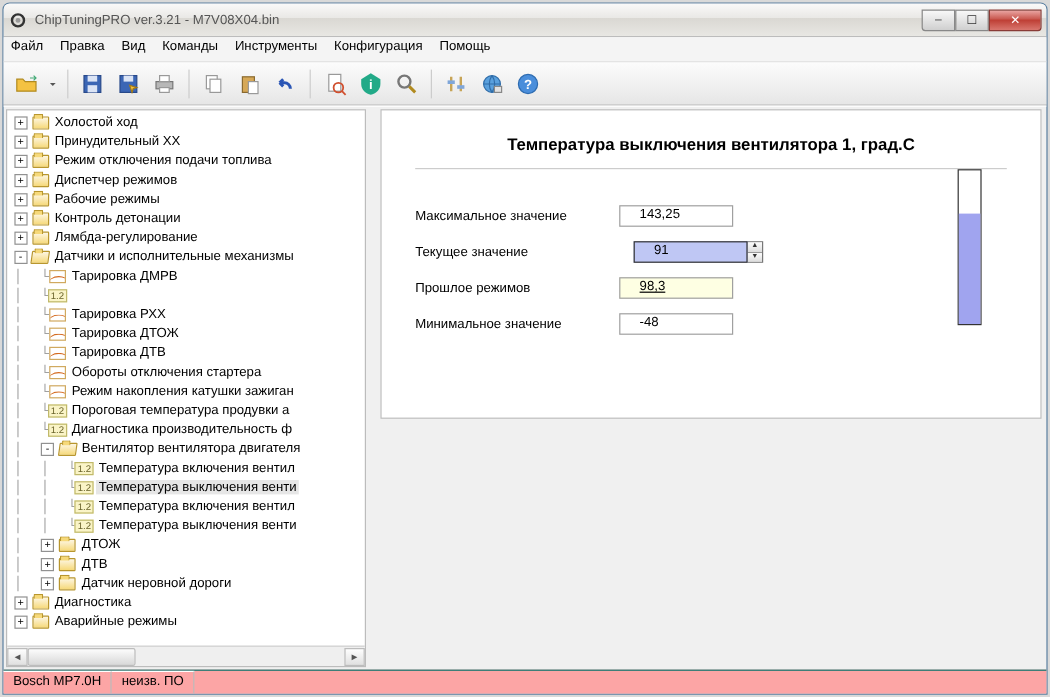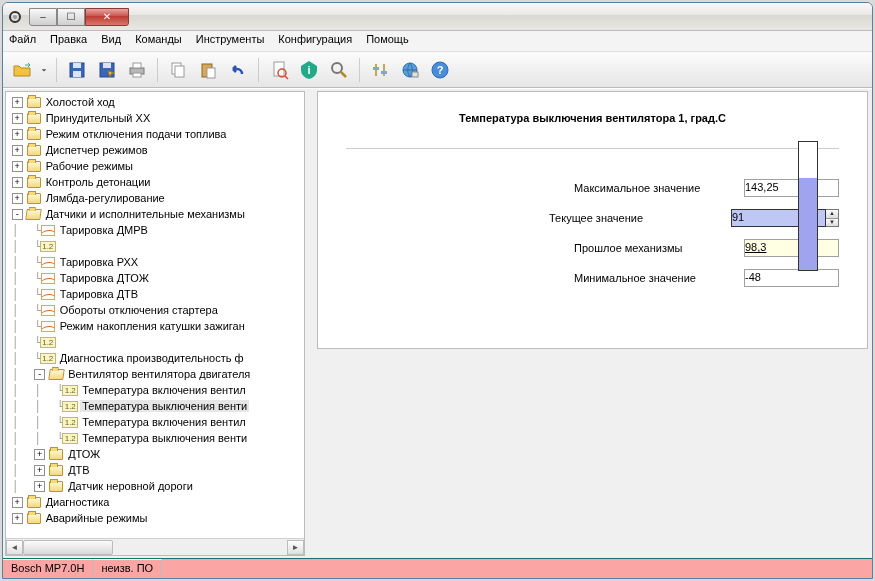--- a/index.html
+++ b/index.html
@@ -33,25 +33,25 @@
   .leaf-wave::after { content:''; position:absolute; left:-2px; top:4px; width:18px; height:6px; border-top:1.5px solid #d46a1f; border-radius: 50% 50% 0 0 / 100% 100% 0 0;}
   .leaf-12 { width: 36px; height: 11px; background: #faf4c7; border: 1px solid #c0b96b; font-size:8px; line-height:10px; text-align:center; color:#6a642c; overflow:hidden;}
   .node span.label { padding: 0 2px; }
   .node.sel span.label { background: #e6e6e6; }
   .hscroll { height: 17px; background: #efefef; border-top: 1px solid #d0d0d0; display:flex; align-items:center; }
   .hscroll .arr { width:17px; height:15px; background: linear-gradient(#fefefe,#e0e0e0); border:1px solid #bcbcbc; text-align:center; font-size:8px; line-height:13px; color:#555;}
   .hscroll .track { flex:1; background:#f0f0f0;}
   .hscroll .thumb { width: 90px; height: 15px; background: linear-gradient(#fcfcfc,#d8d8d8); border:1px solid #bcbcbc; border-radius:2px;}
   .panel-wrap { flex: 1; margin: 2px 4px 2px 12px; position: relative; }
   .panel { background: #fff; border: 1px solid #bcbcbc; padding: 20px 28px; height: 258px; }
-  .panel h3 { font-weight: bold; font-size: 11px; text-align: center; margin-bottom: 24px;}
+  .panel h3 { font-weight: bold; font-size: 14px; text-align: center; margin-bottom: 12px;}
   .panel hr { border: none; border-top: 1px solid #ccc; margin-bottom: 30px; }
-  .prow { display: flex; align-items: center; margin-bottom: 12px; justify-content: flex-end; }
+  .prow { display: flex; align-items: center; margin-bottom: 12px; }
   .prow .plabel { width: 170px; }
-  .pval { width: 95px; height: 18px; border: 1px solid #a0a0a0; padding: 1px 0; background:#fff;}
+  .pval { width: 95px; height: 18px; border: 1px solid #a0a0a0; padding: 1px 16px; background:#fff;}
   .pval.ro { background: #fff; }
   .pval.past { background: #feffe3; text-decoration: underline; }
   .pval.cur { background: #bfc7f4; border: 1px solid #333; position: relative; margin-left: 12px;}
   .spin { display: inline-flex; flex-direction: column; width: 14px; height: 18px; border:1px solid #777; margin-left:-1px; vertical-align:top;}
   .spin div { flex:1; background: linear-gradient(#fbfbfb,#ddd); text-align:center; font-size:6px; line-height:7px; color:#333;}
   .spin div:first-child { border-bottom:1px solid #999;}
   .gauge { position: absolute; right: 50px; top: 50px; width: 20px; height: 130px; border: 1px solid #333; background: #fff; display: flex; flex-direction: column-reverse;}
   .gauge .fill { background: #a0a4ef; width: 100%; height: 72%; }
   .statusbar { height: 20px; background: #fca5a5; border-top: 1px solid #0f766e; display: flex; align-items: stretch; }
   .sb-item { border-right: 1px solid #bbb; border-top:1px solid #fff; padding: 2px 8px; }
@@ -60,20 +60,21 @@
 <body>
 
 <div class="window">
   <div class="titlebar">
     <span class="icon">
       <svg viewBox="0 0 16 16">
           <path fill="#333" d="M2 8a6 6 0 1112 0A6 6 0 012 8zm6-4a4 4 0 100 8 4 4 0 000-8z"></path>
           <circle cx="8" cy="8" r="2" fill="#999"></circle>
         </svg>
     </span>
+    <span class="title">ChipTuningPRO ver.3.21 - M7V08X04.bin</span>
     <div class="winbtns">
       <div class="winbtn min">–</div>
       <div class="winbtn">☐</div>
       <div class="winbtn close">✕</div>
     </div>
   </div>
 
   <div class="menubar">
     <span>Файл</span>
     <span>Правка</span>
@@ -308,20 +309,21 @@
             </span>
             <span class="label">Режим накопления катушки зажиган</span>
           </div>
           <div class="node">
             <span class="dots">&nbsp;</span>
             <span class="dots">│&nbsp;&nbsp;&nbsp;</span>
             <span class="dots">└</span>
             <span class="ficon">
               <span class="leaf-12">1.2</span>
             </span>
+            <span class="label">Пороговая температура продувки а</span>
           </div>
           <div class="node">
             <span class="dots">&nbsp;</span>
             <span class="dots">│&nbsp;&nbsp;&nbsp;</span>
             <span class="dots">└</span>
             <span class="ficon">
               <span class="leaf-12">1.2</span>
             </span>
             <span class="label">Диагностика производительность ф</span>
           </div>
@@ -436,21 +438,21 @@
         </div>
         <div class="prow">
           <div class="plabel">Текущее значение</div>
           <div class="pval cur">91</div>
             <div class="spin">
               <div>▲</div>
               <div>▼</div>
             </div>
         </div>
         <div class="prow">
-          <div class="plabel">Прошлое механизмы</div>
+          <div class="plabel">Прошлое режимов</div>
           <div class="pval past">98,3</div>
         </div>
         <div class="prow">
           <div class="plabel">Минимальное значение</div>
           <div class="pval ro">-48</div>
         </div>
         <div class="gauge">
             <div class="fill"></div>
           </div>
       </div>

